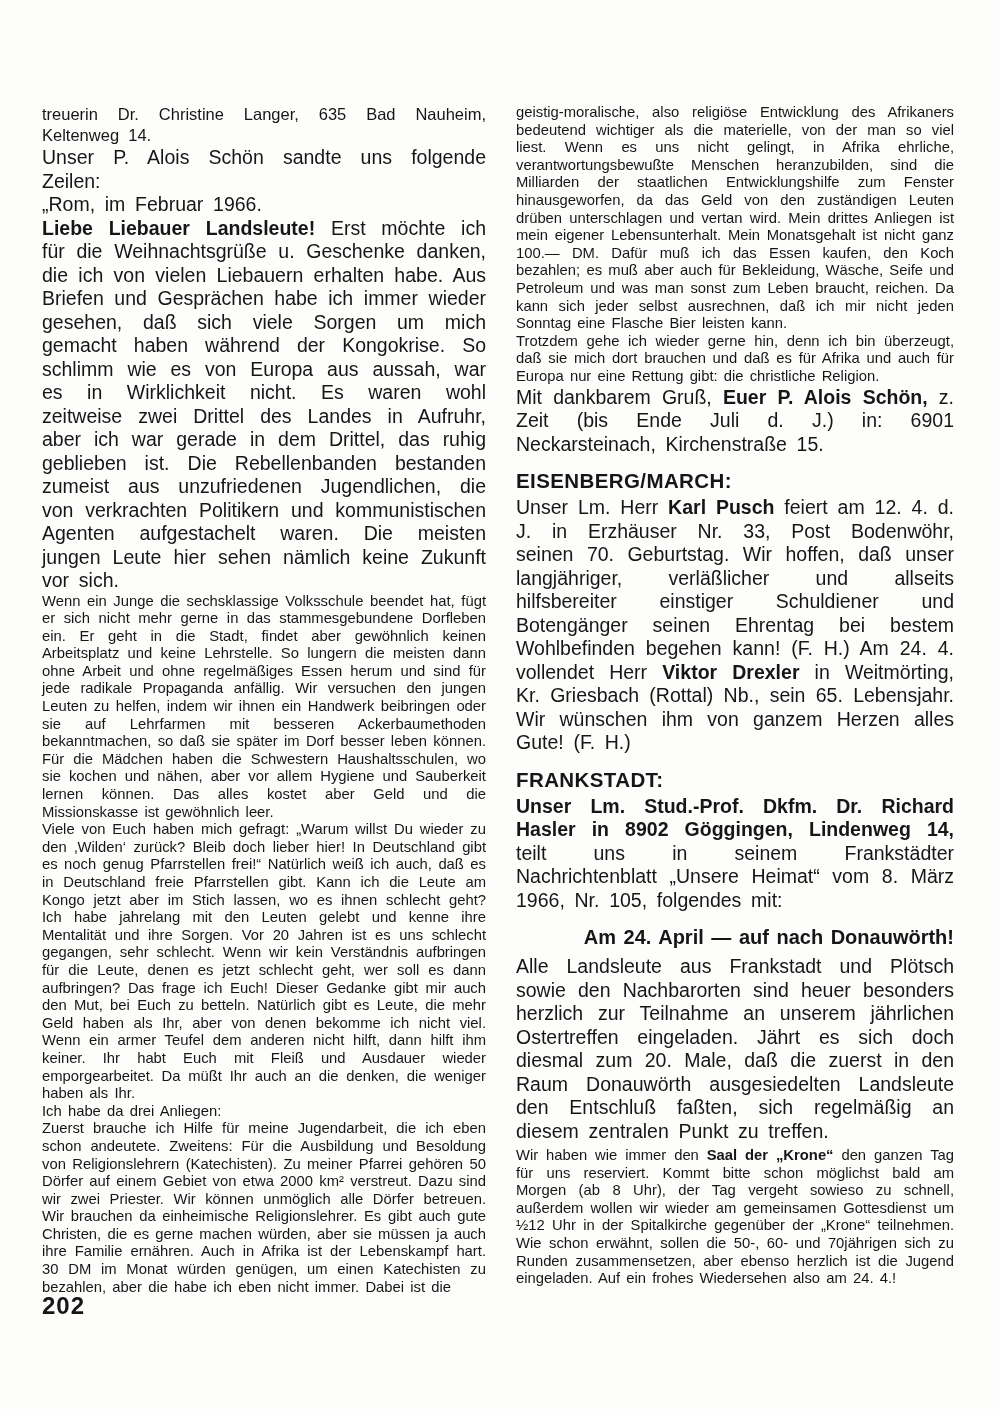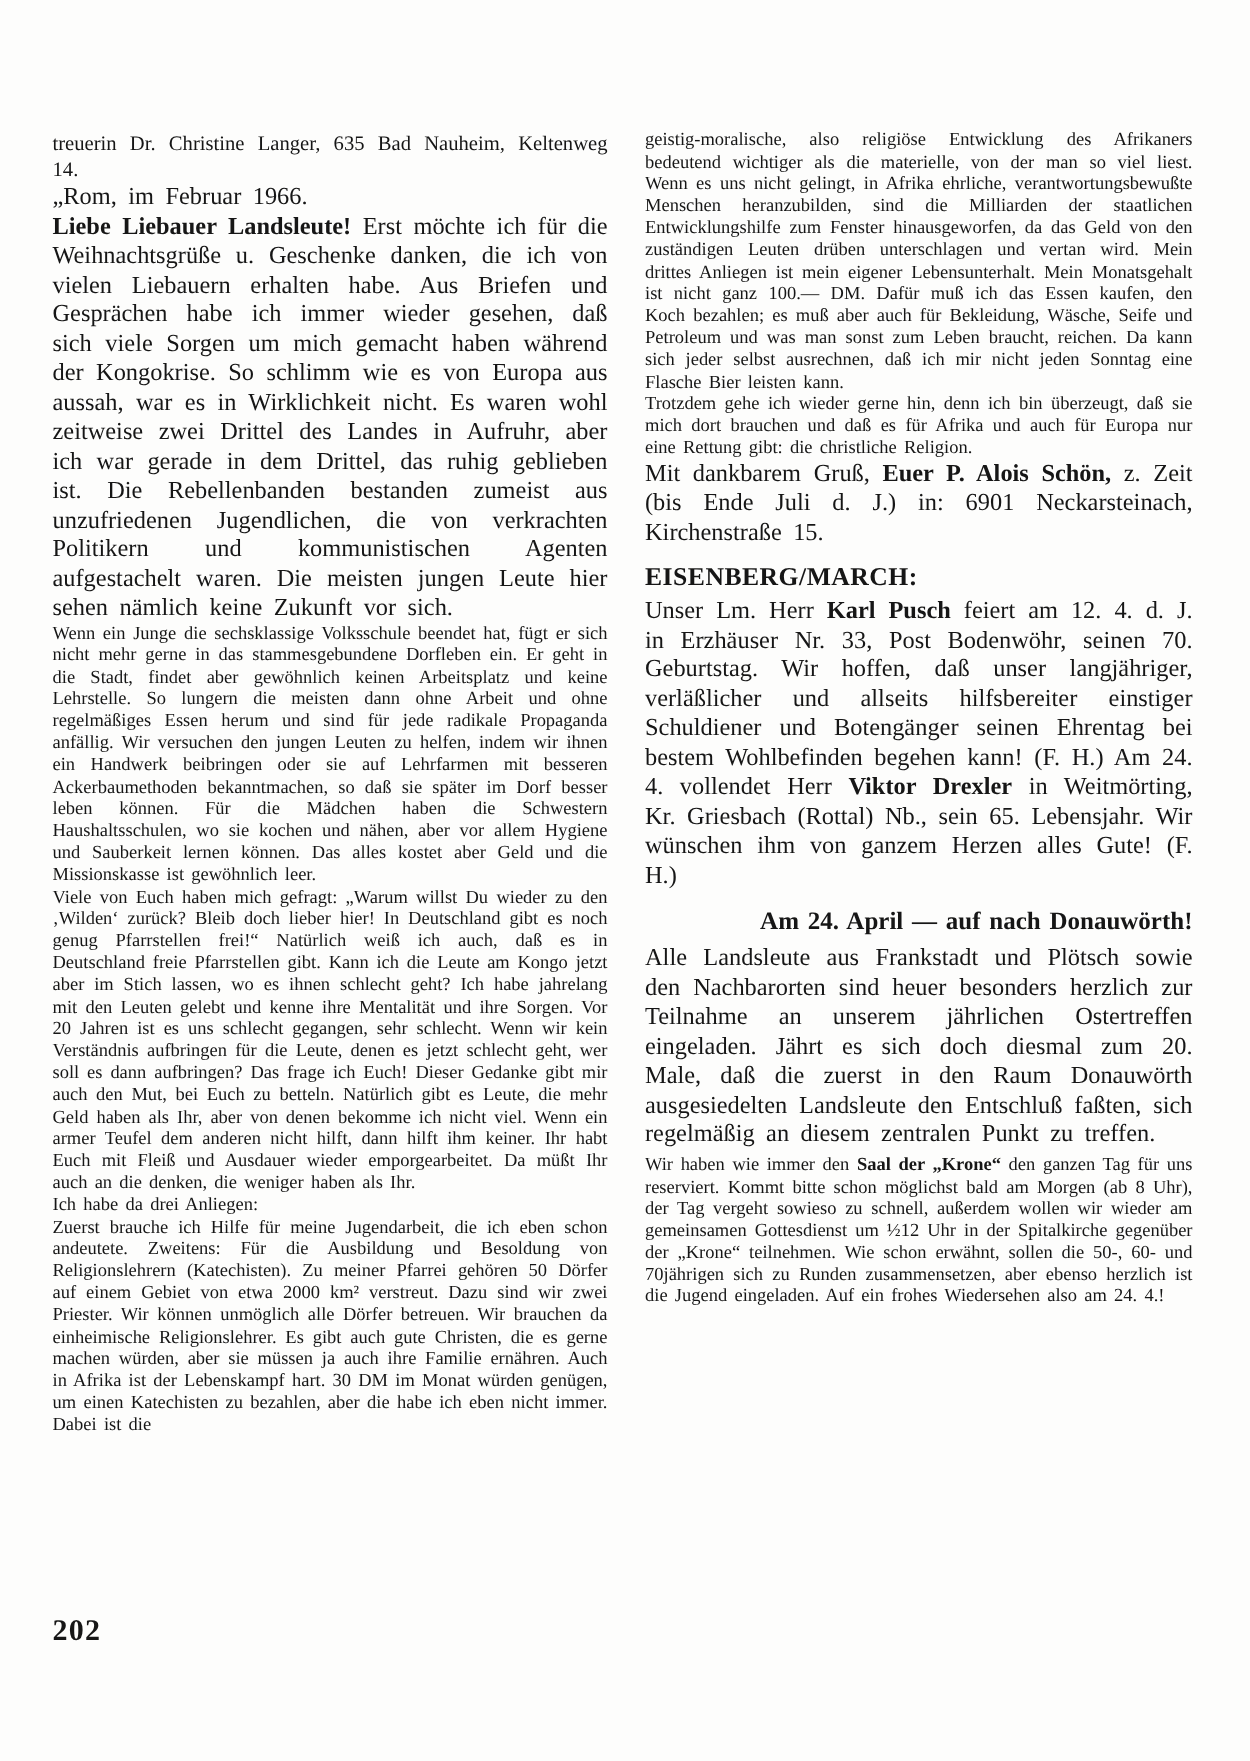--- a/index.html
+++ b/index.html
@@ -6,21 +6,21 @@
     margin: 0;
     padding: 0;
     background: #ffffff;
   }
   .page {
     position: relative;
     width: 1000px;
     height: 1409px;
     background: #fdfdfc;
     color: #161616;
-    font-family: Liberation Serif, serif;
+    font-family: Liberation Sans, sans-serif;
     overflow: hidden;
   }
   .columns {
     display: flex;
     padding: 104px 46px 0 42px;
     gap: 30px;
   }
   .col {
     text-align: justify;
   }
@@ -71,36 +71,39 @@
 </style>
 </head>
 <body>
 
 <div class="page">
 
   <div class="columns">
 
     <div class="col col-left">
       <p class="t-med">treuerin Dr. Christine Langer, 635 Bad Nauheim, Keltenweg 14.</p>
+      <p class="t-lg">Unser P. Alois Schön sandte uns folgende Zeilen:</p>
       <p class="t-lg">„Rom, im Februar 1966.</p>
       <p class="t-lg"><b>Liebe Liebauer Landsleute!</b> <span>Erst möchte ich für die Weihnachtsgrüße u. Geschenke danken, die ich von vielen Liebauern erhalten habe. Aus Briefen und Gesprächen habe ich immer wieder gesehen, daß sich viele Sorgen um mich gemacht haben während der Kongokrise. So schlimm wie es von Europa aus aussah, war es in Wirklichkeit nicht. Es waren wohl zeitweise zwei Drittel des Landes in Aufruhr, aber ich war gerade in dem Drittel, das ruhig geblieben ist. Die Rebellenbanden bestanden zumeist aus unzufriedenen Jugendlichen, die von verkrachten Politikern und kommunistischen Agenten aufgestachelt waren. Die meisten jungen Leute hier sehen nämlich keine Zukunft vor sich.</span></p>
       <p class="t-sm">Wenn ein Junge die sechsklassige Volksschule beendet hat, fügt er sich nicht mehr gerne in das stammesgebundene Dorfleben ein. Er geht in die Stadt, findet aber gewöhnlich keinen Arbeitsplatz und keine Lehrstelle. So lungern die meisten dann ohne Arbeit und ohne regelmäßiges Essen herum und sind für jede radikale Propaganda anfällig. Wir versuchen den jungen Leuten zu helfen, indem wir ihnen ein Handwerk beibringen oder sie auf Lehrfarmen mit besseren Ackerbaumethoden bekanntmachen, so daß sie später im Dorf besser leben können. Für die Mädchen haben die Schwestern Haushaltsschulen, wo sie kochen und nähen, aber vor allem Hygiene und Sauberkeit lernen können. Das alles kostet aber Geld und die Missionskasse ist gewöhnlich leer.</p>
       <p class="t-sm">Viele von Euch haben mich gefragt: „Warum willst Du wieder zu den ‚Wilden‘ zurück? Bleib doch lieber hier! In Deutschland gibt es noch genug Pfarrstellen frei!“ Natürlich weiß ich auch, daß es in Deutschland freie Pfarrstellen gibt. Kann ich die Leute am Kongo jetzt aber im Stich lassen, wo es ihnen schlecht geht? Ich habe jahrelang mit den Leuten gelebt und kenne ihre Mentalität und ihre Sorgen. Vor 20 Jahren ist es uns schlecht gegangen, sehr schlecht. Wenn wir kein Verständnis aufbringen für die Leute, denen es jetzt schlecht geht, wer soll es dann aufbringen? Das frage ich Euch! Dieser Gedanke gibt mir auch den Mut, bei Euch zu betteln. Natürlich gibt es Leute, die mehr Geld haben als Ihr, aber von denen bekomme ich nicht viel. Wenn ein armer Teufel dem anderen nicht hilft, dann hilft ihm keiner. Ihr habt Euch mit Fleiß und Ausdauer wieder emporgearbeitet. Da müßt Ihr auch an die denken, die weniger haben als Ihr.</p>
       <p class="t-sm">Ich habe da drei Anliegen:</p>
       <p class="t-sm">Zuerst brauche ich Hilfe für meine Jugendarbeit, die ich eben schon andeutete. Zweitens: Für die Ausbildung und Besoldung von Religionslehrern (Katechisten). Zu meiner Pfarrei gehören 50 Dörfer auf einem Gebiet von etwa 2000 km² verstreut. Dazu sind wir zwei Priester. Wir können unmöglich alle Dörfer betreuen. Wir brauchen da einheimische Religionslehrer. Es gibt auch gute Christen, die es gerne machen würden, aber sie müssen ja auch ihre Familie ernähren. Auch in Afrika ist der Lebenskampf hart. 30 DM im Monat würden genügen, um einen Katechisten zu bezahlen, aber die habe ich eben nicht immer. Dabei ist die</p>
     </div>
 
     <div class="col col-right">
       <p class="t-sm">geistig-moralische, also religiöse Entwicklung des Afrikaners bedeutend wichtiger als die materielle, von der man so viel liest. Wenn es uns nicht gelingt, in Afrika ehrliche, verantwortungsbewußte Menschen heranzubilden, sind die Milliarden der staatlichen Entwicklungshilfe zum Fenster hinausgeworfen, da das Geld von den zuständigen Leuten drüben unterschlagen und vertan wird. Mein drittes Anliegen ist mein eigener Lebensunterhalt. Mein Monatsgehalt ist nicht ganz 100.— DM. Dafür muß ich das Essen kaufen, den Koch bezahlen; es muß aber auch für Bekleidung, Wäsche, Seife und Petroleum und was man sonst zum Leben braucht, reichen. Da kann sich jeder selbst ausrechnen, daß ich mir nicht jeden Sonntag eine Flasche Bier leisten kann.</p>
       <p class="t-sm">Trotzdem gehe ich wieder gerne hin, denn ich bin überzeugt, daß sie mich dort brauchen und daß es für Afrika und auch für Europa nur eine Rettung gibt: die christliche Religion.</p>
       <p class="t-lg mt-2"><span>Mit dankbarem Gruß, </span><b>Euer P. Alois Schön,</b><span> z. Zeit (bis Ende Juli d. J.) in: 6901 Neckarsteinach, Kirchenstraße 15.</span></p>
 
       <p class="h-section">EISENBERG/MARCH:</p>
       <p class="t-lg"><span>Unser Lm. Herr </span><b>Karl Pusch</b><span> feiert am 12. 4. d. J. in Erzhäuser Nr. 33, Post Bodenwöhr, seinen 70. Geburtstag. Wir hoffen, daß unser langjähriger, verläßlicher und allseits hilfsbereiter einstiger Schuldiener und Botengänger seinen Ehrentag bei bestem Wohlbefinden begehen kann! (F. H.) Am 24. 4. vollendet Herr </span><b>Viktor Drexler</b><span> in Weitmörting, Kr. Griesbach (Rottal) Nb., sein 65. Lebensjahr. Wir wünschen ihm von ganzem Herzen alles Gute! (F. H.)</span></p>
 
+      <p class="h-section">FRANKSTADT:</p>
+      <p class="t-lg"><b>Unser Lm. Stud.-Prof. Dkfm. Dr. Richard Hasler in 8902 Göggingen, Lindenweg 14,</b><span> teilt uns in seinem Frankstädter Nachrichtenblatt „Unsere Heimat“ vom 8. März 1966, Nr. 105, folgendes mit:</span></p>
 
       <p class="h-sub">Am 24. April — auf nach Donauwörth!</p>
       <p class="t-lg">Alle Landsleute aus Frankstadt und Plötsch sowie den Nachbarorten sind heuer besonders herzlich zur Teilnahme an unserem jährlichen Ostertreffen eingeladen. Jährt es sich doch diesmal zum 20. Male, daß die zuerst in den Raum Donauwörth ausgesiedelten Landsleute den Entschluß faßten, sich regelmäßig an diesem zentralen Punkt zu treffen.</p>
       <p class="t-sm mt-4"><span>Wir haben wie immer den </span><b>Saal der „Krone“</b><span> den ganzen Tag für uns reserviert. Kommt bitte schon möglichst bald am Morgen (ab 8 Uhr), der Tag vergeht sowieso zu schnell, außerdem wollen wir wieder am gemeinsamen Gottesdienst um ½12 Uhr in der Spitalkirche gegenüber der „Krone“ teilnehmen. Wie schon erwähnt, sollen die 50-, 60- und 70jährigen sich zu Runden zusammensetzen, aber ebenso herzlich ist die Jugend eingeladen. Auf ein frohes Wiedersehen also am 24. 4.!</span></p>
     </div>
 
   </div>
 
   <div class="page-number">202</div>
 

